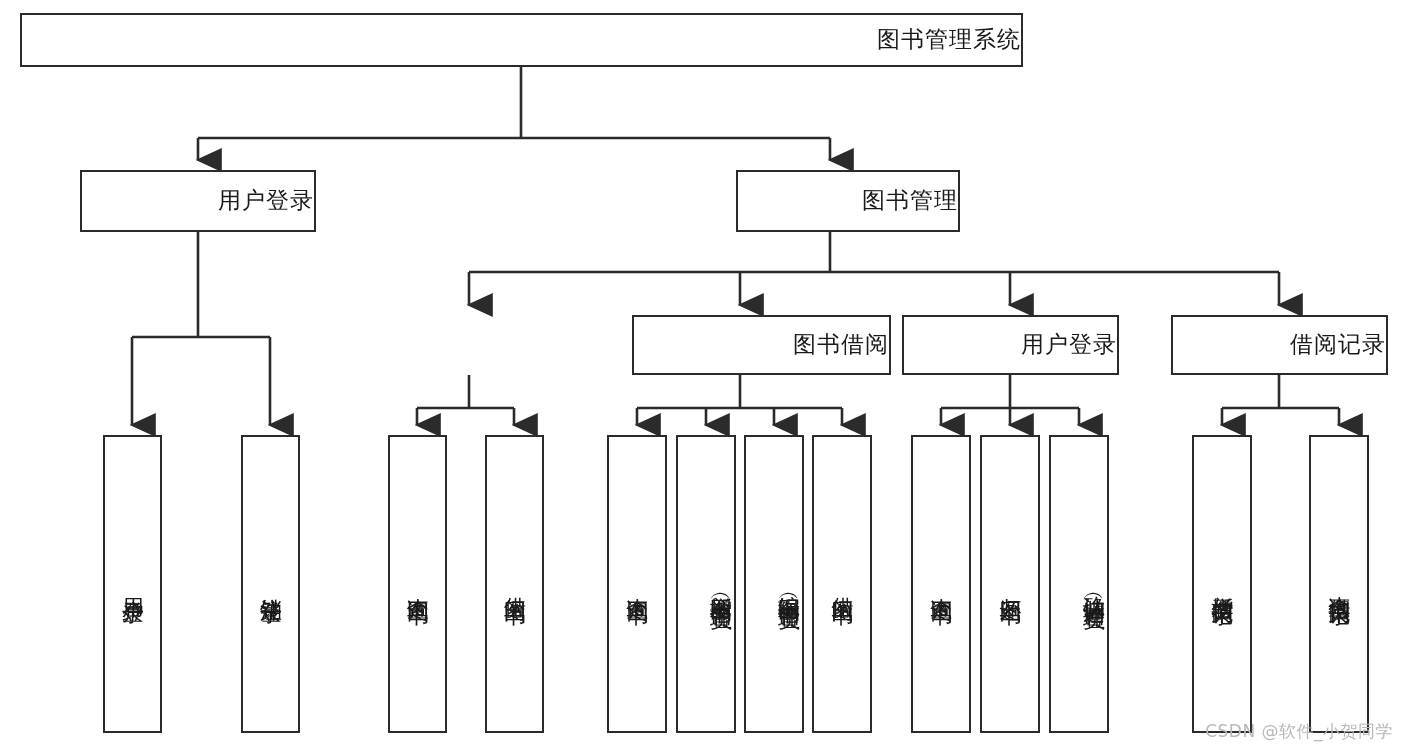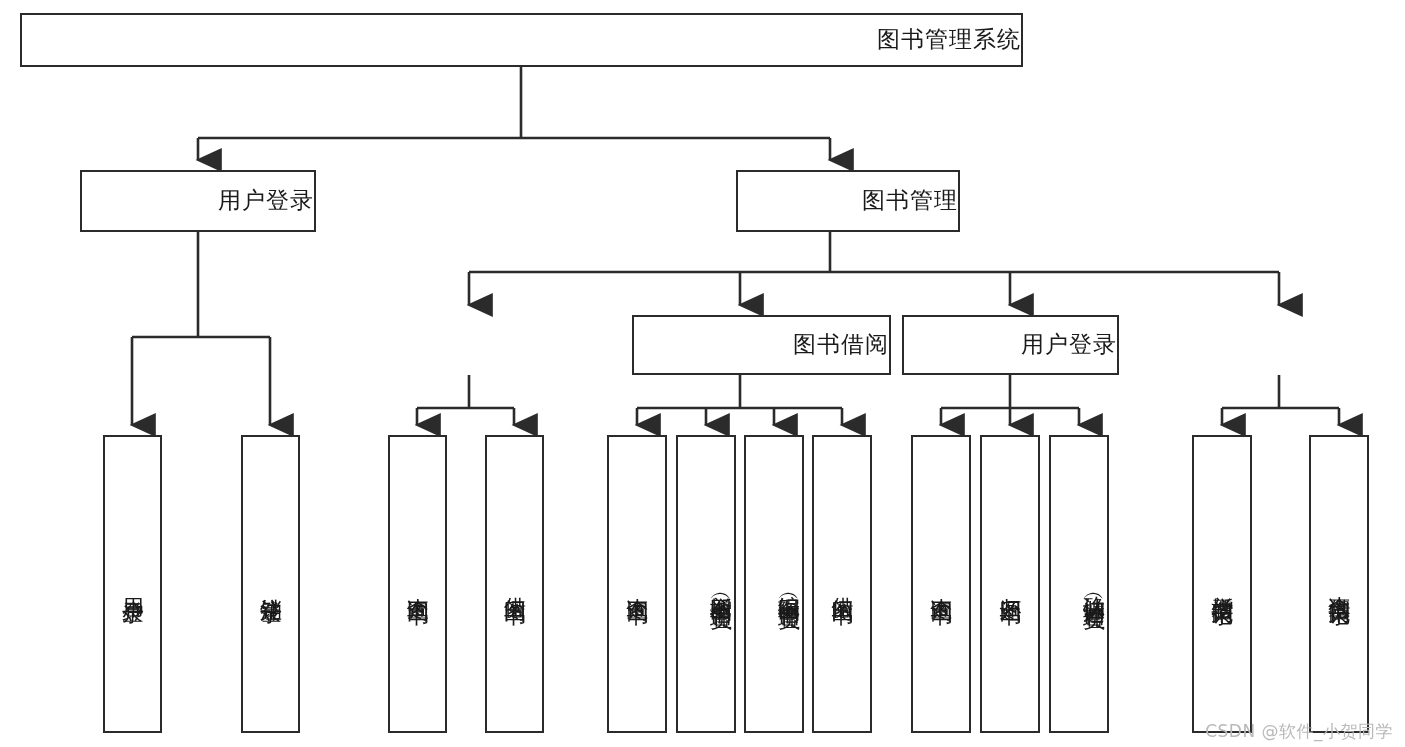--- a/index.html
+++ b/index.html
@@ -140,20 +140,23 @@
 
 
   <div class="node node-h" style="left:632px; top:315px; width:259px; height:60px;">
     <span class="node-label">图书借阅</span>
   </div>
 
   <div class="node node-h" style="left:902px; top:315px; width:217px; height:60px;">
     <span class="node-label">用户登录</span>
   </div>
 
+  <div class="node node-h" style="left:1171px; top:315px; width:217px; height:60px;">
+    <span class="node-label">借阅记录</span>
+  </div>
 
   <div class="node node-v v-center" style="left:103px; top:435px; width:59px; height:298px;">
     <span class="node-label">用户登录</span>
   </div>
 
   <div class="node node-v v-center" style="left:241px; top:435px; width:59px; height:298px;">
     <span class="node-label">注销登录</span>
   </div>
 
   <div class="node node-v v-center" style="left:388px; top:435px; width:59px; height:298px;">

